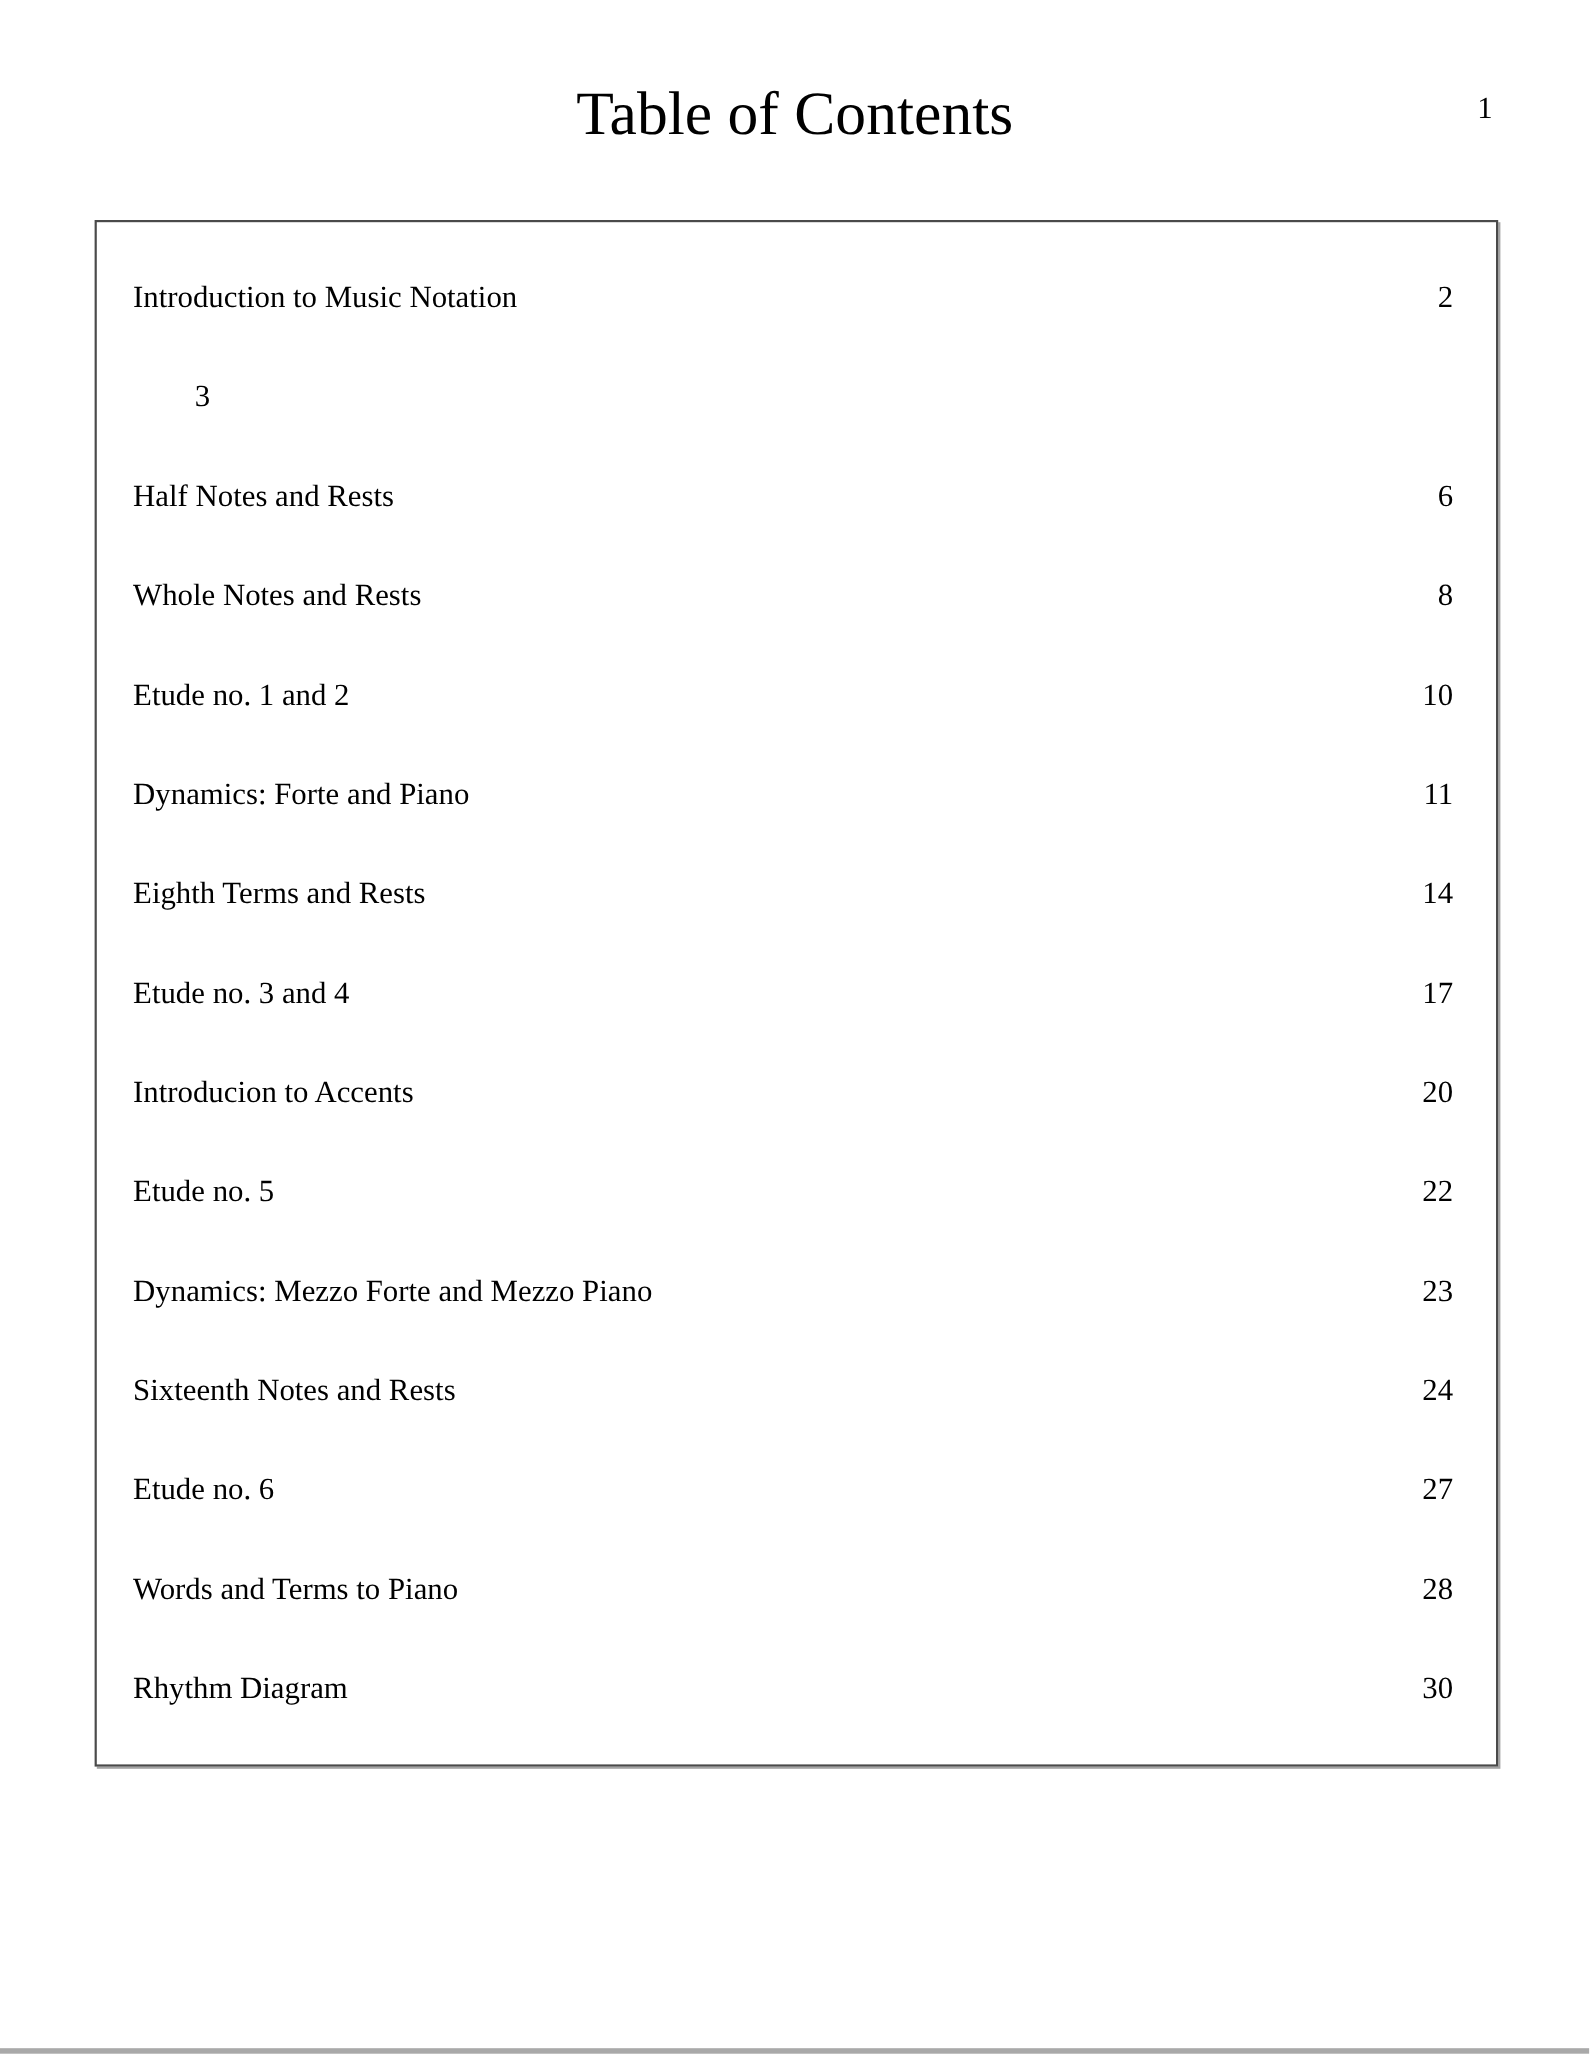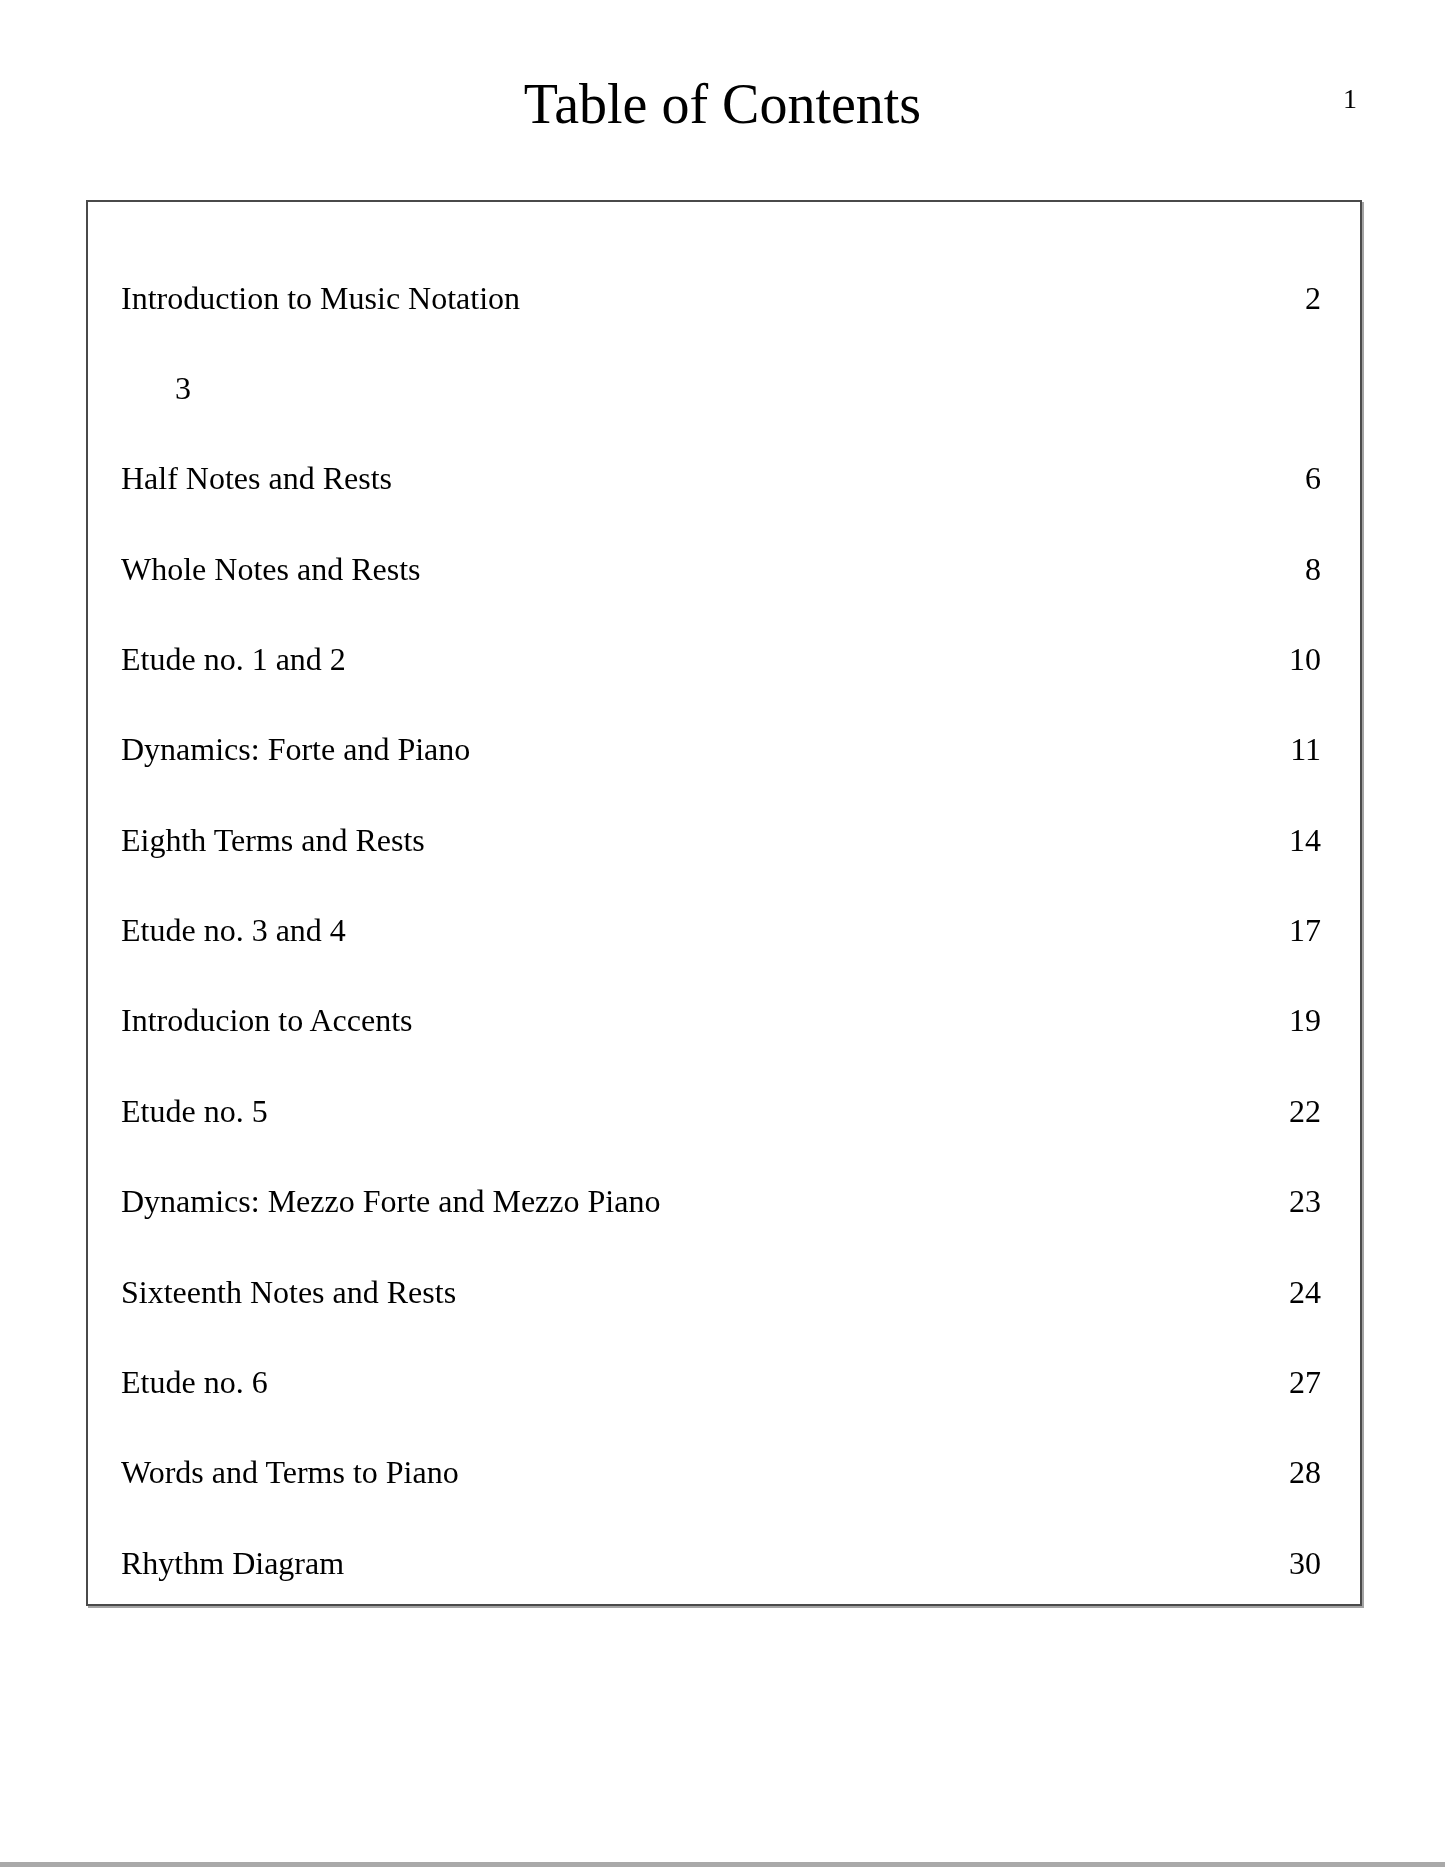--- a/index.html
+++ b/index.html
@@ -50,23 +50,23 @@
     height:1406px;
     border:2px solid var(--box-border);
     box-shadow:2px 2px 0 var(--box-shadow);
     background:var(--background);
     padding:24px 39px 0 33px;
     overflow:hidden;
   }
   .toc-row{
     display:flex;
     justify-content:space-between;
-    align-items:flex-end;
+    align-items:center;
     height:90.36px;
-    font-size:32px;
+    font-size:28px;
     line-height:1.15;
   }
   .toc-entry-label{
     white-space:nowrap;
   }
   .toc-entry-page{
     min-width:70px;
     text-align:right;
     white-space:nowrap;
   }
@@ -117,21 +117,21 @@
         <div class="toc-row">
         <span class="toc-entry-label">Eighth Terms and Rests</span>
         <span class="toc-entry-page">14</span>
       </div>
         <div class="toc-row">
         <span class="toc-entry-label">Etude no. 3 and 4</span>
         <span class="toc-entry-page">17</span>
       </div>
         <div class="toc-row">
         <span class="toc-entry-label">Introducion to Accents</span>
-        <span class="toc-entry-page">19</span>
+        <span class="toc-entry-page">20</span>
       </div>
         <div class="toc-row">
         <span class="toc-entry-label">Etude no. 5</span>
         <span class="toc-entry-page">22</span>
       </div>
         <div class="toc-row">
         <span class="toc-entry-label">Dynamics: Mezzo Forte and Mezzo Piano</span>
         <span class="toc-entry-page">23</span>
       </div>
         <div class="toc-row">

